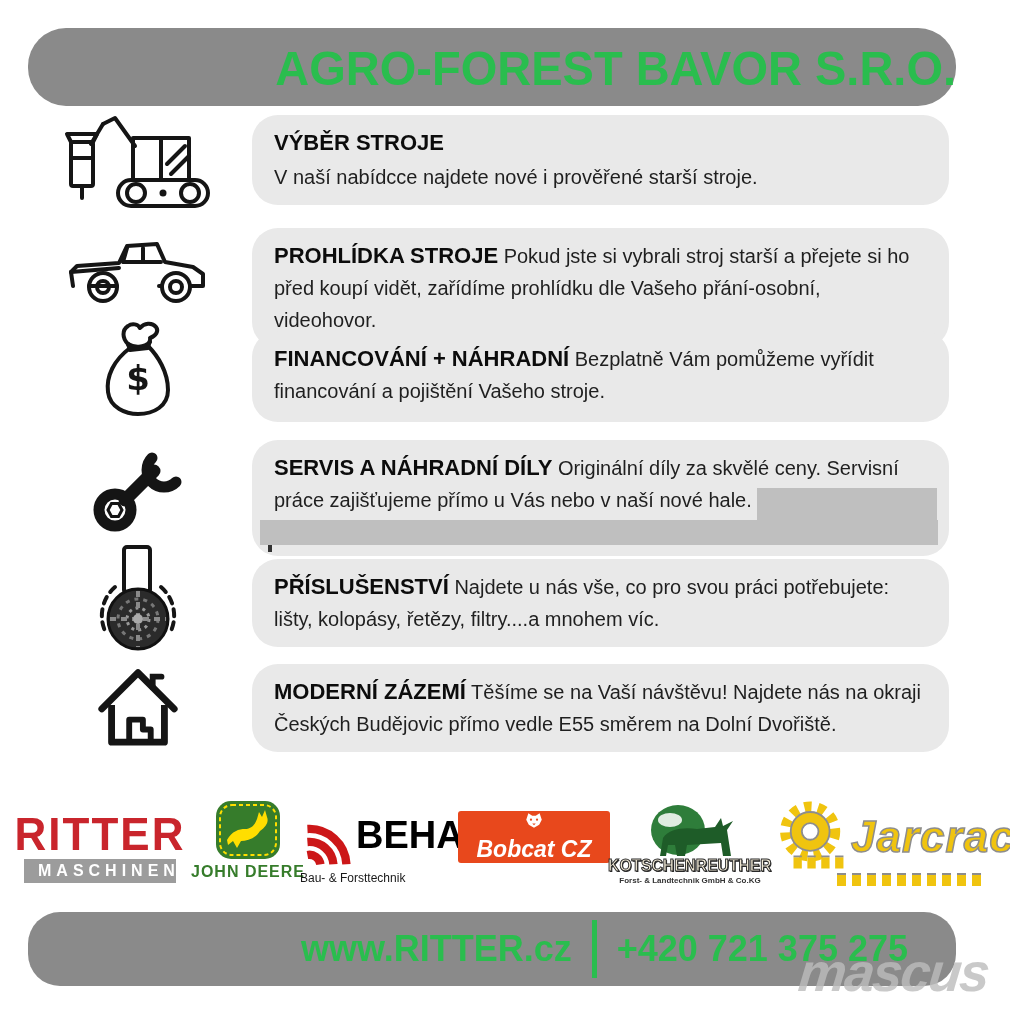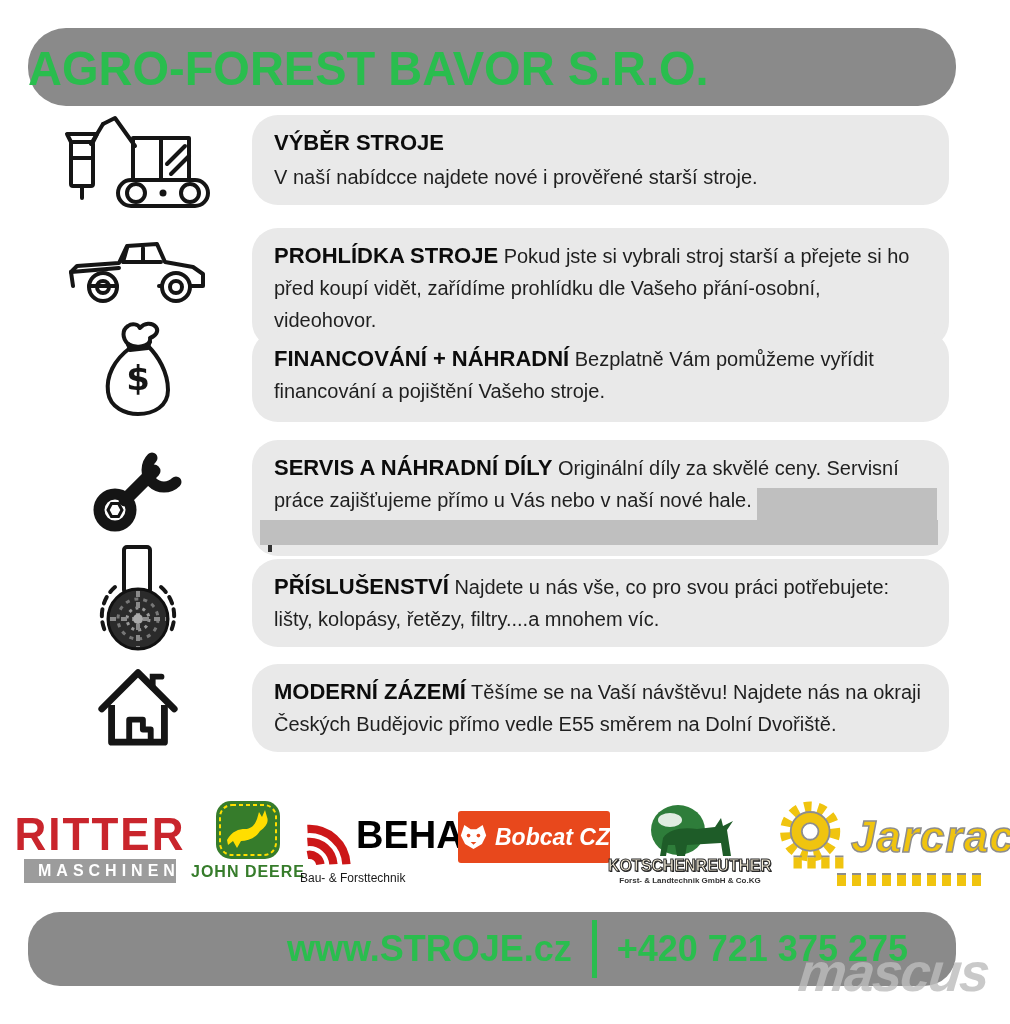--- a/index.html
+++ b/index.html
@@ -7,21 +7,21 @@
   .page {
     position:relative; width:1010px; height:1024px; background:#fff;
     font-family:"Liberation Sans", sans-serif; overflow:hidden;
   }
 
   
   .bar {
     position:absolute; left:28px; width:928px; background:var(--bar-gray);
     display:flex; align-items:center;
   }
-  .header-bar { top:28px; height:78px; border-radius:38px; justify-content:flex-start; }
+  .header-bar { top:28px; height:78px; border-radius:38px; justify-content:flex-end; }
   .header-title {
     color:var(--accent-green); font-size:47px; font-weight:800; letter-spacing:0px;
     transform:scaleY(1.04);
   }
   .footer-bar { top:912px; height:74px; border-radius:32px; justify-content:flex-end; padding-right:48px; gap:20px; }
   .footer-text { color:var(--accent-green); font-size:36px; font-weight:800; }
   .footer-sep { width:5px; height:58px; background:var(--accent-green); }
   .watermark {
     position:absolute; right:22px; top:941px; font-size:54px; font-weight:800; font-style:italic;
     color:var(--watermark-gray); opacity:0.8; letter-spacing:-2px; transform:skewX(-6deg);
@@ -57,21 +57,21 @@
   .logo-jd { left:196px; top:800px; width:104px; }
   .jd-word { margin-top:3px; color:var(--jd-green); font-size:16px; font-weight:800; letter-spacing:1px; white-space:nowrap; }
 
   .logo-beha { left:300px; top:816px; width:156px; align-items:flex-start; }
   .beha-top { display:flex; align-items:flex-start; gap:4px; }
   .beha-word { color:#000000; font-size:38px; font-weight:800; line-height:38px; letter-spacing:0px; }
   .beha-reg { font-size:11px; font-weight:700; color:#101010; margin-top:2px; }
   .beha-sub { margin-top:3px; font-size:12px; color:#181818; white-space:nowrap; }
 
   .logo-bobcat { left:458px; top:811px; width:152px; height:52px; background:var(--bobcat-orange);
-    border-radius:3px; flex-direction:row; align-items:center; justify-content:center; gap:6px; }
+    border-radius:3px; flex-direction:column; align-items:center; justify-content:center; gap:6px; }
   .bobcat-word { color:#fff; font-size:23px; font-weight:800; font-style:italic; letter-spacing:0px; white-space:nowrap; }
 
   .logo-kots { left:615px; top:798px; width:150px; }
   .kots-word { margin-top:-4px; font-size:17px; font-weight:800; color:#f2ead6; letter-spacing:0px;
     -webkit-text-stroke:1px #2a2a2a; text-shadow:1px 1px 0 #2a2a2a; white-space:nowrap; transform:scaleX(0.92); }
   .kots-sub { font-size:8px; color:#333; font-weight:700; white-space:nowrap; }
 
   .logo-jarcrac { left:775px; top:800px; width:220px; align-items:flex-start;gap:15px; }
   .jarcrac-row { display:flex; align-items:center; }
   .jarcrac-word { color:var(--jarcrac-yellow); font-size:44px; font-weight:800; font-style:italic; line-height:44px;
@@ -245,19 +245,19 @@
       </svg>
       <span class="jarcrac-word">Jarcrac</span>
     </div>
     <svg width="150" height="14" viewBox="0 0 150 14" style="margin-left:62px; margin-top:-16px;">
       <line x1="0" y1="7" x2="150" y2="7" stroke="var(--jarcrac-yellow)" stroke-width="12" stroke-dasharray="9 6"></line>
       <line x1="0" y1="1" x2="150" y2="1" stroke="#8d8d8d" stroke-width="2" stroke-dasharray="9 6"></line>
     </svg>
   </div>
 
   <div class="bar footer-bar">
-    <span class="footer-text">www.STROJE.cz</span>
+    <span class="footer-text">www.RITTER.cz</span>
     <span class="footer-sep"></span>
     <span class="footer-text">+420 721 375 275</span>
   </div>
   <div class="watermark">mascus</div>
 
 </div>
 
 </body></html>

